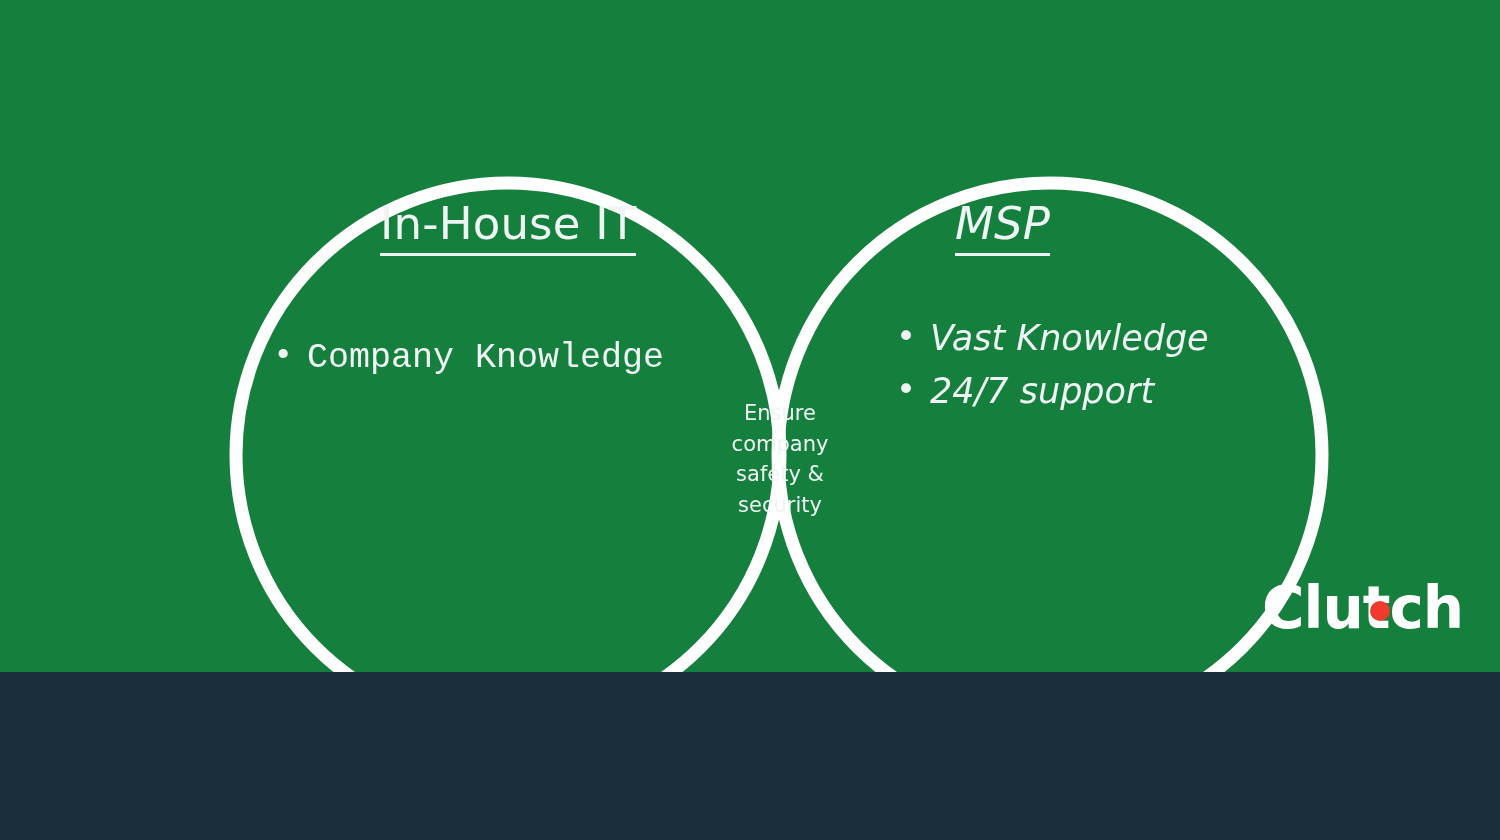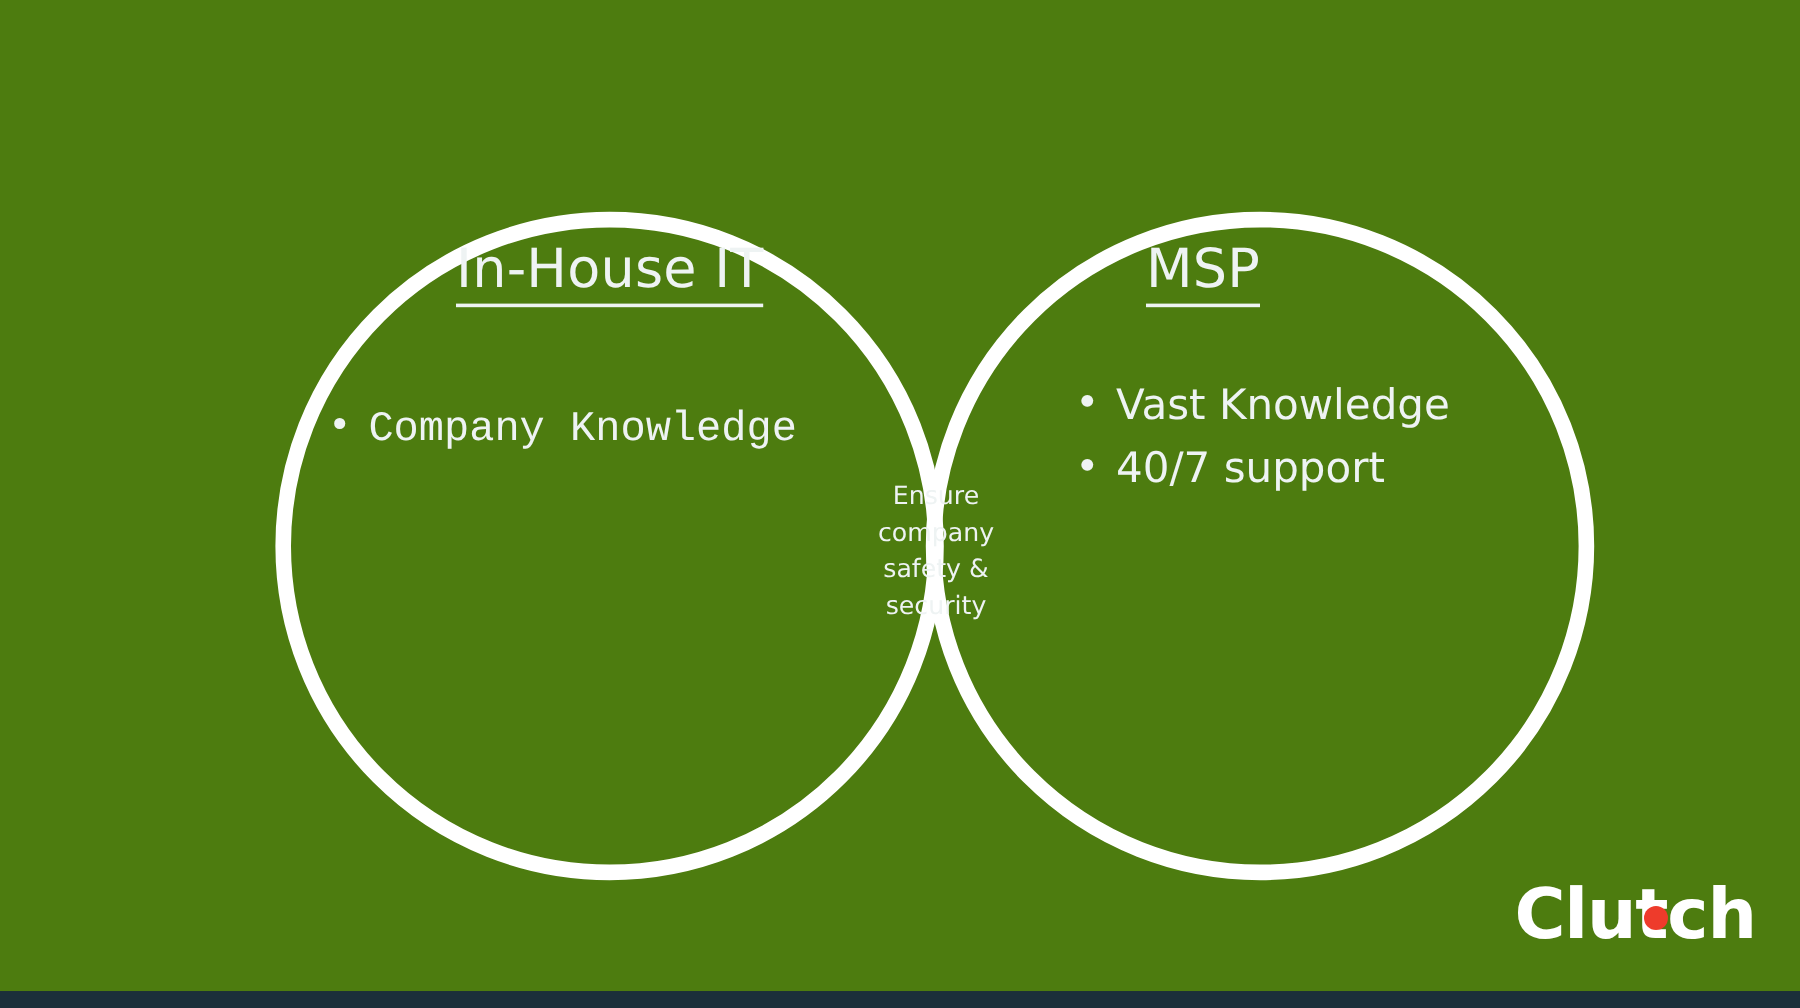--- a/index.html
+++ b/index.html
@@ -6,22 +6,22 @@
     margin: 0;
     padding: 0;
     background: #1b2f3a;
   }
   body {
     font-family: "DejaVu Sans", sans-serif;
   }
   #stage {
     position: relative;
     width: 1500px;
-    height: 826px;
-    background: #4d7c0f;
+    height: 672px;
+    background: #15803d;
     overflow: hidden;
   }
   #venn-svg {
     position: absolute;
     left: 0;
     top: 0;
     width: 1500px;
     height: 840px;
   }
 
@@ -33,20 +33,21 @@
   
   #left-set {
     left: 250px;
     top: 200px;
     width: 440px;
   }
   #right-set {
     left: 860px;
     top: 200px;
     width: 400px;
+    font-style: italic;
   }
 
   .set-title {
     font-size: 45px;
     line-height: 1.05;
     font-weight: 400;
     text-align: center;
     letter-spacing: 0.2px;
     white-space: nowrap;
   }
@@ -125,21 +126,21 @@
       <li>Company Knowledge</li>
     </ul>
   </div>
 
   <div class="panel" id="right-set">
     <div class="set-title">
       <span class="title-text">MSP</span>
     </div>
     <ul class="set-list">
       <li>Vast Knowledge</li>
-      <li>40/7 support</li>
+      <li>24/7 support</li>
     </ul>
   </div>
 
   <div class="panel" id="intersection">Ensure company safety &amp; security</div>
 
   <div id="clutch-logo">
     <svg width="200" height="66" viewBox="0 0 200 66">
       <text x="0" y="50" font-family="DejaVu Sans, sans-serif" font-size="58" font-weight="bold" fill="#ffffff" letter-spacing="-1">Clutch</text>
       <circle cx="118" cy="33" r="10" fill="#ee3b2b"></circle>
     </svg>

